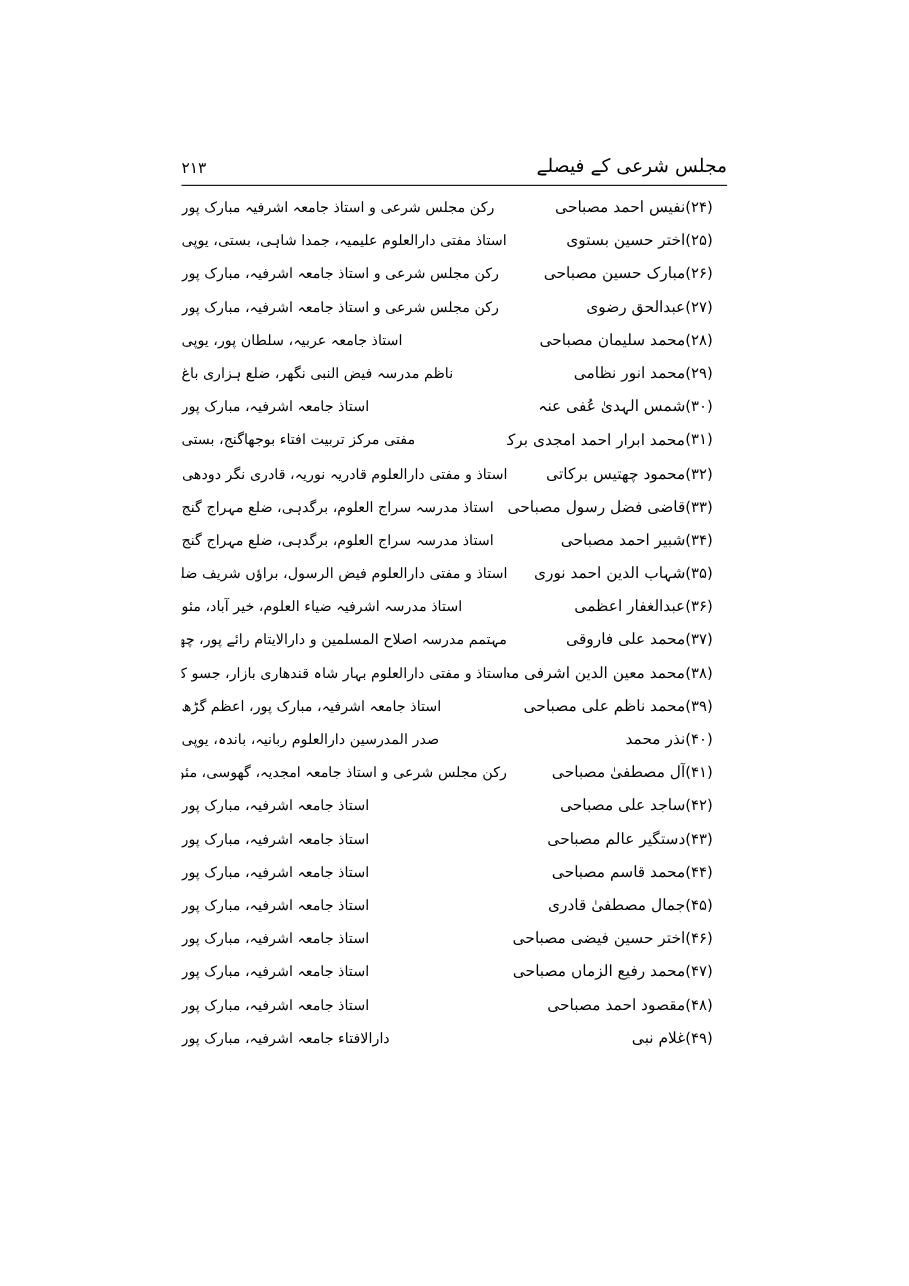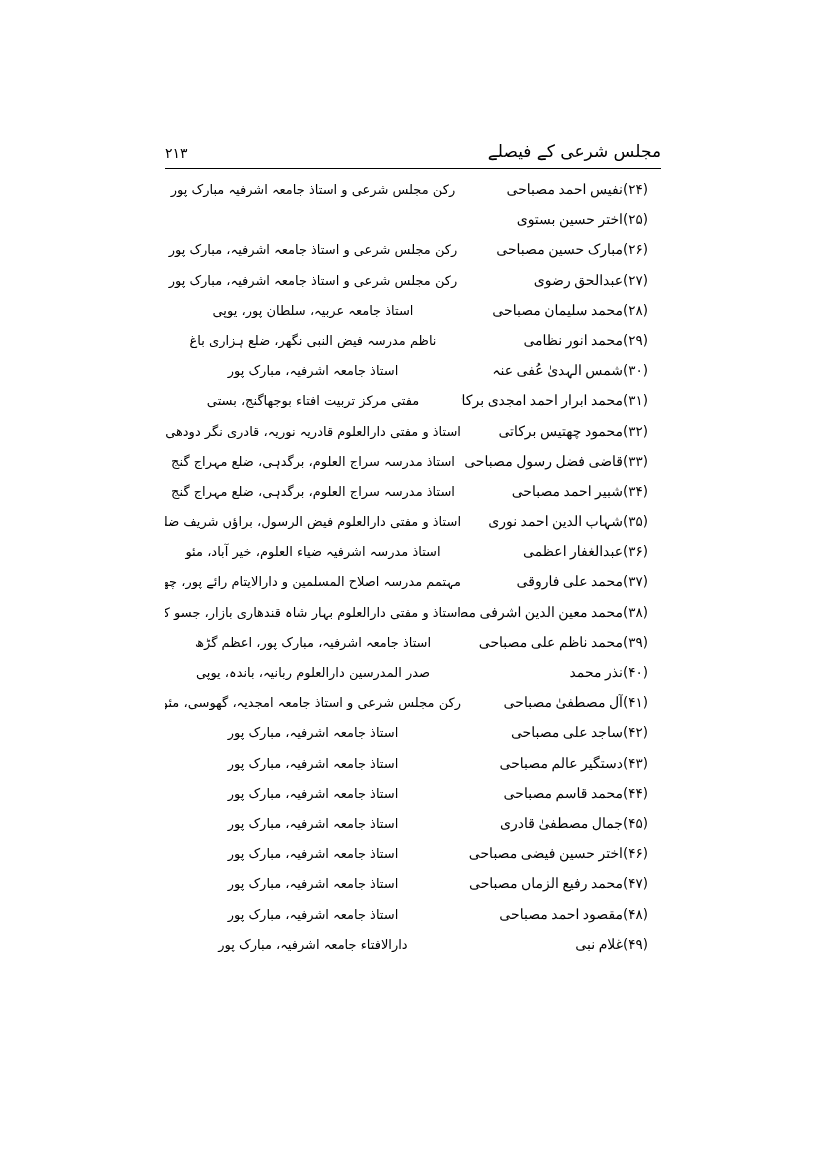--- a/index.html
+++ b/index.html
@@ -78,26 +78,25 @@
     white-space: nowrap;
     padding-top: 6px;
   }
   .col-name {
     flex: 0 0 162px;
     font-size: 14px;
     text-align: right;
     white-space: nowrap;
     padding-top: 4px;
     overflow: hidden;
-    font-family: Liberation Serif, serif;
   }
   .col-desc {
     flex: 1 1 auto;
     font-size: 13px;
-    text-align: center;
+    text-align: left;
     white-space: nowrap;
     padding-top: 5px;
     overflow: hidden;
   }
 </style>
 </head>
 <body>
 
 <div class="page">
 
@@ -109,20 +108,21 @@
 
   <div class="table">
       <div class="row">
         <div class="col-num">(۲۴)</div>
         <div class="col-name">نفیس احمد مصباحی</div>
         <div class="col-desc">رکن مجلس شرعی و استاذ جامعہ اشرفیہ مبارک پور</div>
       </div>
       <div class="row">
         <div class="col-num">(۲۵)</div>
         <div class="col-name">اختر حسین بستوی</div>
+        <div class="col-desc">استاذ مفتی دارالعلوم علیمیہ، جمدا شاہی، بستی، یوپی</div>
       </div>
       <div class="row">
         <div class="col-num">(۲۶)</div>
         <div class="col-name">مبارک حسین مصباحی</div>
         <div class="col-desc">رکن مجلس شرعی و استاذ جامعہ اشرفیہ، مبارک پور</div>
       </div>
       <div class="row">
         <div class="col-num">(۲۷)</div>
         <div class="col-name">عبدالحق رضوی</div>
         <div class="col-desc">رکن مجلس شرعی و استاذ جامعہ اشرفیہ، مبارک پور</div>

